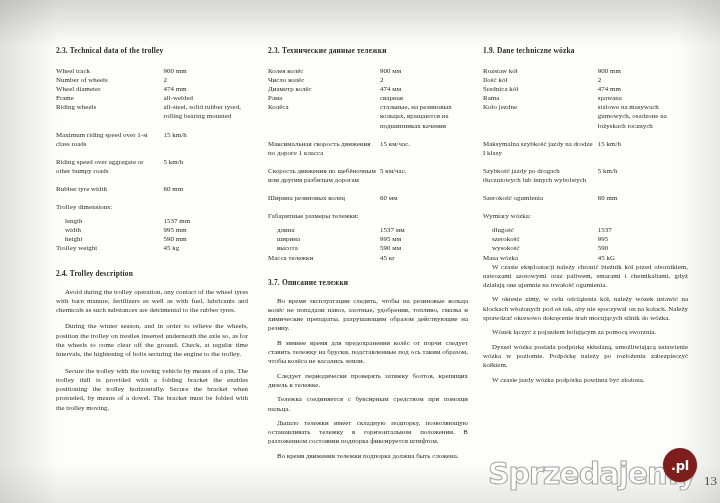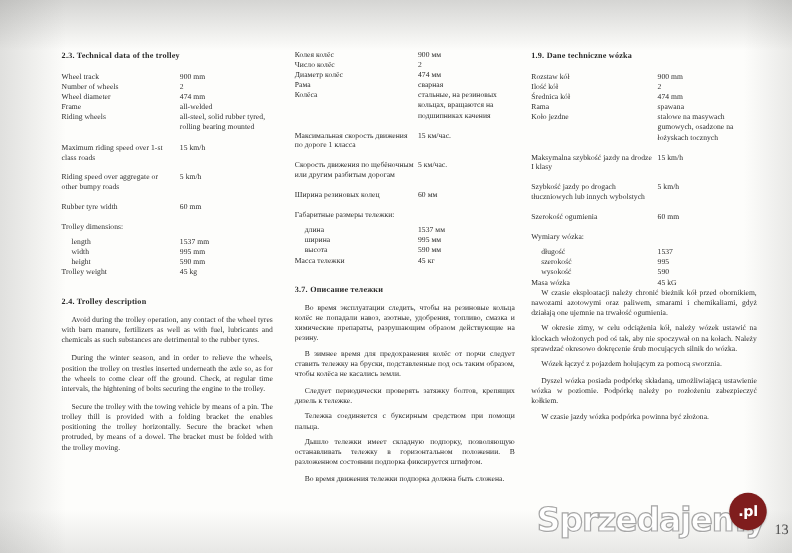--- a/index.html
+++ b/index.html
@@ -249,20 +249,21 @@
 
       <div class="section-title second">2.4. Trolley description</div>
       <div>
           <p class="para">Avoid during the trolley operation, any contact of the wheel tyres with barn manure, fertilizers as well as with fuel, lubricants and chemicals as such substances are detrimental to the rubber tyres.</p>
           <p class="para">During the winter season, and in order to relieve the wheels, position the trolley on trestles inserted underneath the axle so, as for the wheels to come clear off the ground. Check, at regular time intervals, the hightening of bolts securing the engine to the trolley.</p>
           <p class="para">Secure the trolley with the towing vehicle by means of a pin. The trolley thill is provided with a folding bracket the enables positioning the trolley horizontally. Secure the bracket when protruded, by means of a dowel. The bracket must be folded with the trolley moving.</p>
         </div>
     </div>
 
     <div class="column" id="col-ru">
+      <div class="section-title">2.3. Технические данные тележки</div>
       <table class="spec-table">
         <tbody>
             <tr>
               <td class="label">Колея колёс</td>
               <td class="value">900 мм</td>
             </tr>
             <tr>
               <td class="label">Число колёс</td>
               <td class="value">2</td>
             </tr>

